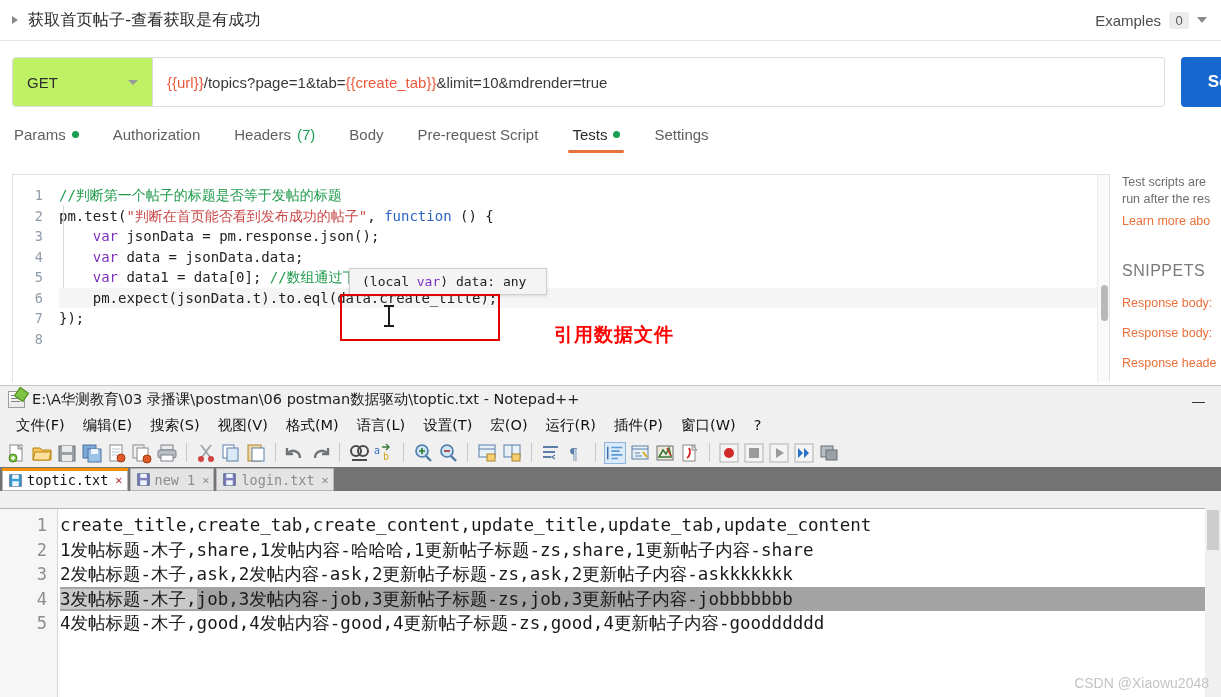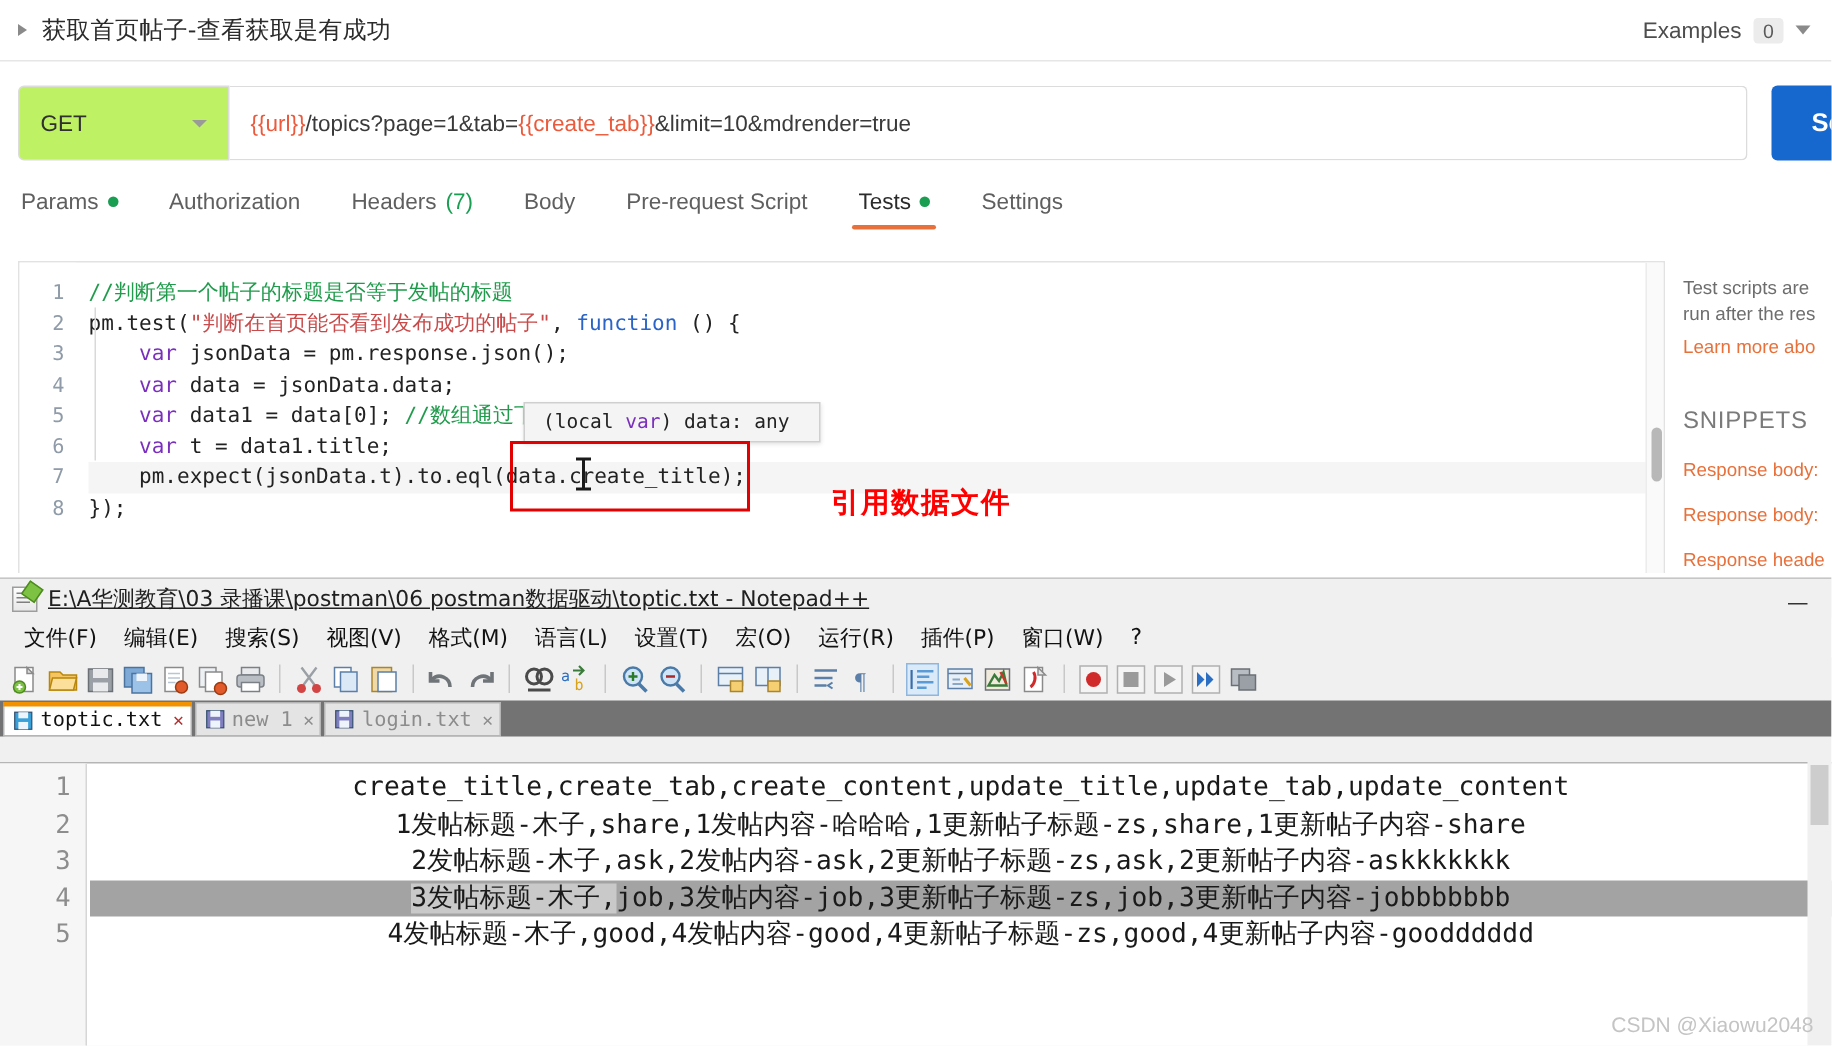--- a/index.html
+++ b/index.html
@@ -115,41 +115,41 @@
     position:absolute; left:554px; top:322px; font-size:19px; font-weight:bold; color:#ff0000;
     font-family:"DejaVu Sans","Liberation Sans",sans-serif; letter-spacing:1px;
   }
 
   .ed-scrollbar {
     position:absolute; right:0; top:0; width:12px; height:207px; background:#fafafa; border-left:1px solid #ececec;
   }
   .ed-thumb { position:absolute; right:1px; top:110px; width:7px; height:36px; background:#b8b8b8; border-radius:4px; }
 
   .pm-sidebar {
-    position:absolute; left:1122px; top:174px; width:99px; height:208px; background:#fff; overflow:hidden;
+    position:absolute; left:1122px; top:164px; width:99px; height:208px; background:#fff; overflow:hidden;
   }
   .sb-text { font-size:12.5px; color:#6d6d6d; line-height:17px; white-space:nowrap; }
   .sb-link { font-size:12.5px; color:#e8703a; white-space:nowrap; }
   .sb-head { font-size:16px; color:#7a7a7a; letter-spacing:.5px; margin-top:34px; white-space:nowrap;}
   .sb-snip { font-size:12.5px; color:#e8703a; margin-top:16px; white-space:nowrap; }
 
   
   .np { position:absolute; left:0; top:385px; width:1221px; height:312px; background:#f0f0f0; }
 
   .np-title {
     height:27px; background:#f0f0f0; display:flex; align-items:center; padding-left:8px;
     border-top:1px solid #c6c6c6;
   }
   .np-icon {
     width:17px; height:17px; margin-right:7px; position:relative; flex:none;
     background:linear-gradient(#fefefe,#e8e8e8); border:1px solid #9d9d9d;
   }
   .np-icon::before{content:"";position:absolute;left:2px;top:3px;width:9px;height:1px;background:#7f7f7f;box-shadow:0 3px 0 #7f7f7f,0 6px 0 #7f7f7f;}
   .np-icon::after{content:"";position:absolute;right:-3px;top:-3px;width:9px;height:9px;background:#7dc243;border:1px solid #4e8a20;transform:rotate(35deg);}
-  .np-title-text { font-size:14.5px; color:#202020; font-family:"DejaVu Sans","Liberation Sans",sans-serif; white-space:nowrap;text-decoration:underline;}
+  .np-title-text { font-size:14.5px; color:#202020; font-family:"DejaVu Sans","Liberation Sans",sans-serif; white-space:nowrap;}
   .np-min {
     margin-left:auto; margin-right:16px; width:13px; height:14px; position:relative;
   }
   .np-min::after{content:"";position:absolute;left:0;bottom:3px;width:13px;height:1.5px;background:#333;}
 
   .np-menubar { height:26px; display:flex; align-items:center; padding-left:7px; gap:0; }
   .np-menu {
     font-size:14.5px; color:#111; padding:2px 9px; white-space:nowrap;
     font-family:"DejaVu Sans","Liberation Sans",sans-serif;
   }
@@ -176,21 +176,21 @@
 
   .np-editor { position:absolute; left:0; top:123px; width:1221px; height:189px; background:#fff; border-top:1px solid #b5b5b5; }
   .np-gutter {
     position:absolute; left:0; top:0; width:58px; height:189px; background:#f6f6f6;
     border-right:1px solid #d6d6d6; text-align:right; padding:4px 10px 0 0;
     font-family:"DejaVu Sans Mono","Liberation Mono",monospace; font-size:17px; color:#8d8d8d; line-height:24.5px;
   }
   .np-lines {
     position:absolute; left:60px; top:0; right:0; height:189px; padding-top:4px;
     font-family:"DejaVu Sans Mono","Liberation Mono",monospace; font-size:17.5px; color:#1a1a1a;
-    line-height:24.5px; white-space:pre; overflow:hidden;text-align:center;
+    line-height:24.5px; white-space:pre; overflow:hidden;
   }
   .np-line { white-space:pre; }
   .np-line.current { background:#a3a3a3; }
   .np-sel { background:#c9c9c9; }
 
   .np-vscroll { position:absolute; right:0; top:123px; width:16px; height:189px; background:#f0f0f0; }
   .np-vthumb { position:absolute; right:2px; top:2px; width:12px; height:40px; background:#cdcdcd; }
 
   .watermark {
     position:absolute; right:12px; bottom:6px; font-size:14px; color:#c4c4c4;
@@ -264,21 +264,20 @@
             <div>7</div>
             <div>8</div>
           </div>
         <div class="codelines" id="pm-code">
           <div class="indent-guide"></div>
         <div class="cl"><span class="tok-cmt">//判断第一个帖子的标题是否等于发帖的标题</span></div>
             <div class="cl"><span class="tok-plain">pm.test(</span><span class="tok-str">"判断在首页能否看到发布成功的帖子"</span><span class="tok-plain">, </span><span class="tok-fn">function</span><span class="tok-plain"> () {</span></div>
             <div class="cl"><span class="tok-plain">    </span><span class="tok-kw">var</span><span class="tok-plain"> jsonData = pm.response.json();</span></div>
             <div class="cl"><span class="tok-plain">    </span><span class="tok-kw">var</span><span class="tok-plain"> data = jsonData.data;</span></div>
             <div class="cl"><span class="tok-plain">    </span><span class="tok-kw">var</span><span class="tok-plain"> data1 = data[0]; </span><span class="tok-cmt">//数组通过下标取值，从0开始</span></div>
-            <div class="cl"><span class="tok-plain">    </span><span class="tok-kw">var</span><span class="tok-plain"> t = data1.title;</span></div>
             <div class="cl" style="position: relative; background: rgb(245, 245, 245);"><span class="tok-plain">    pm.expect(jsonData.t).to.eql(data.create_title);</span></div>
             <div class="cl"><span class="tok-plain">});</span></div>
           </div>
       </div>
       <div class="ed-scrollbar">
         <div class="ed-thumb"></div>
       </div>
     </div>
 
     <div class="tooltip"><span>(local </span><span class="tv">var</span><span>) data: any</span></div>

